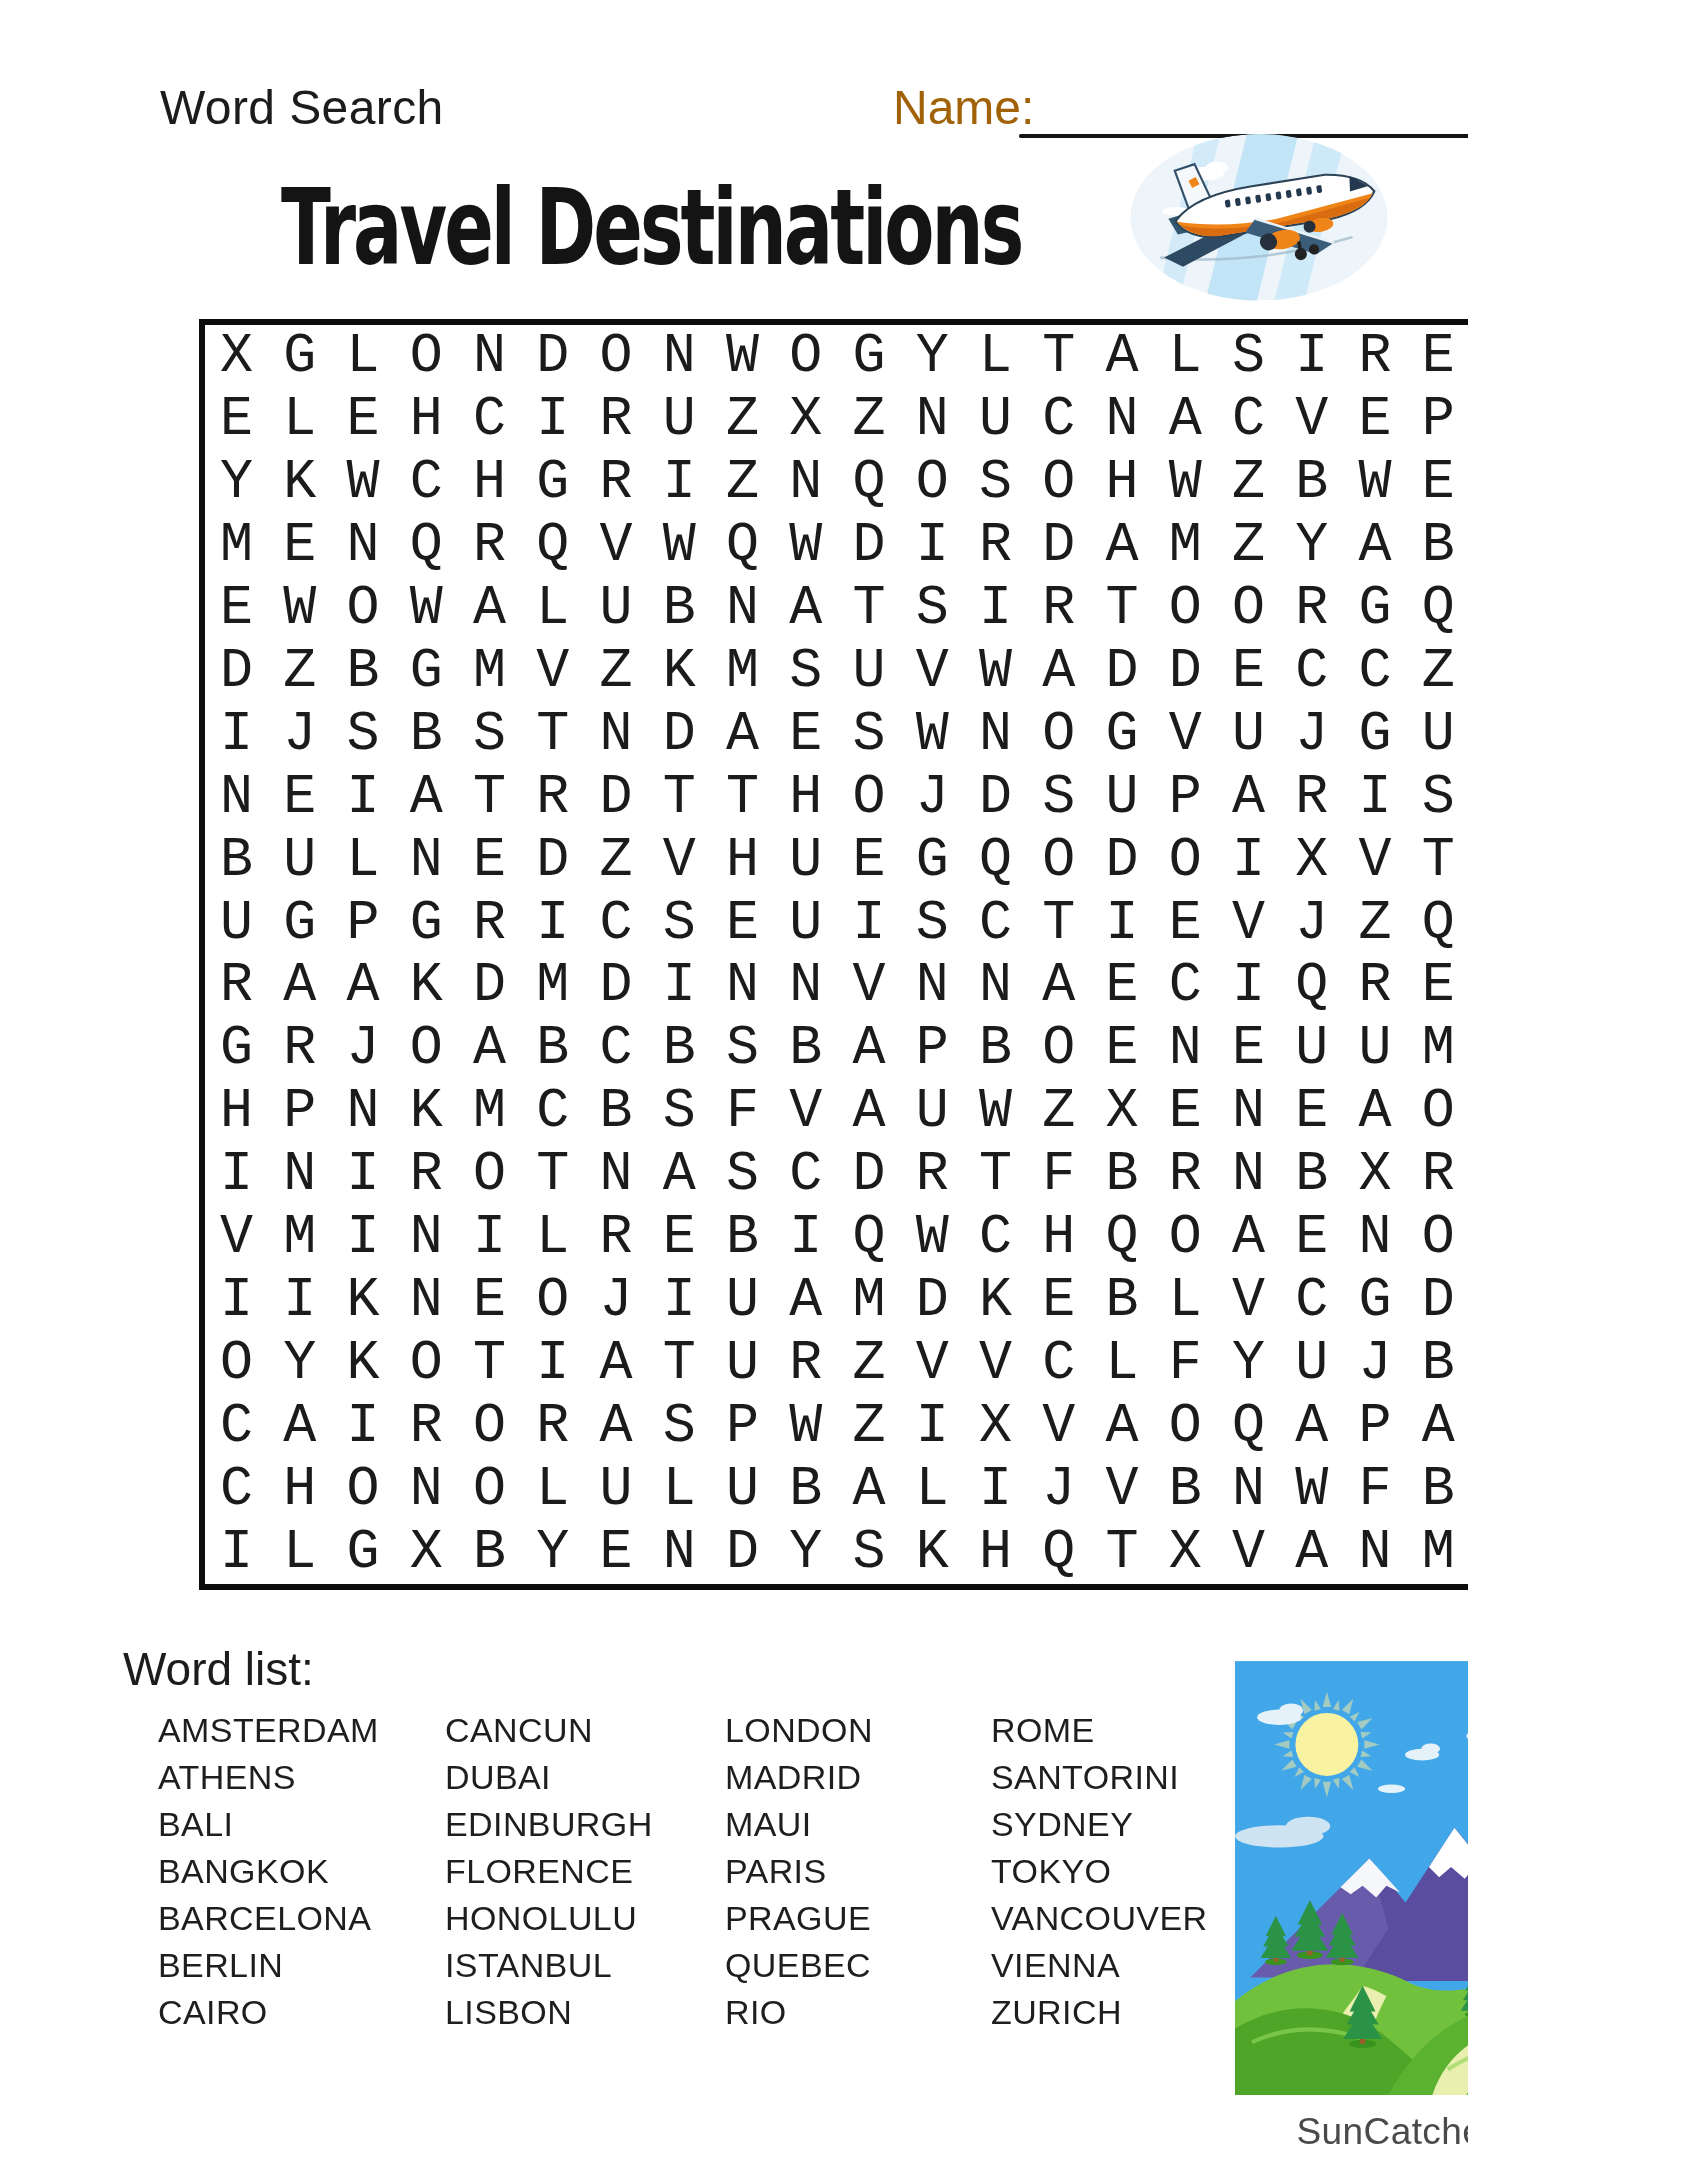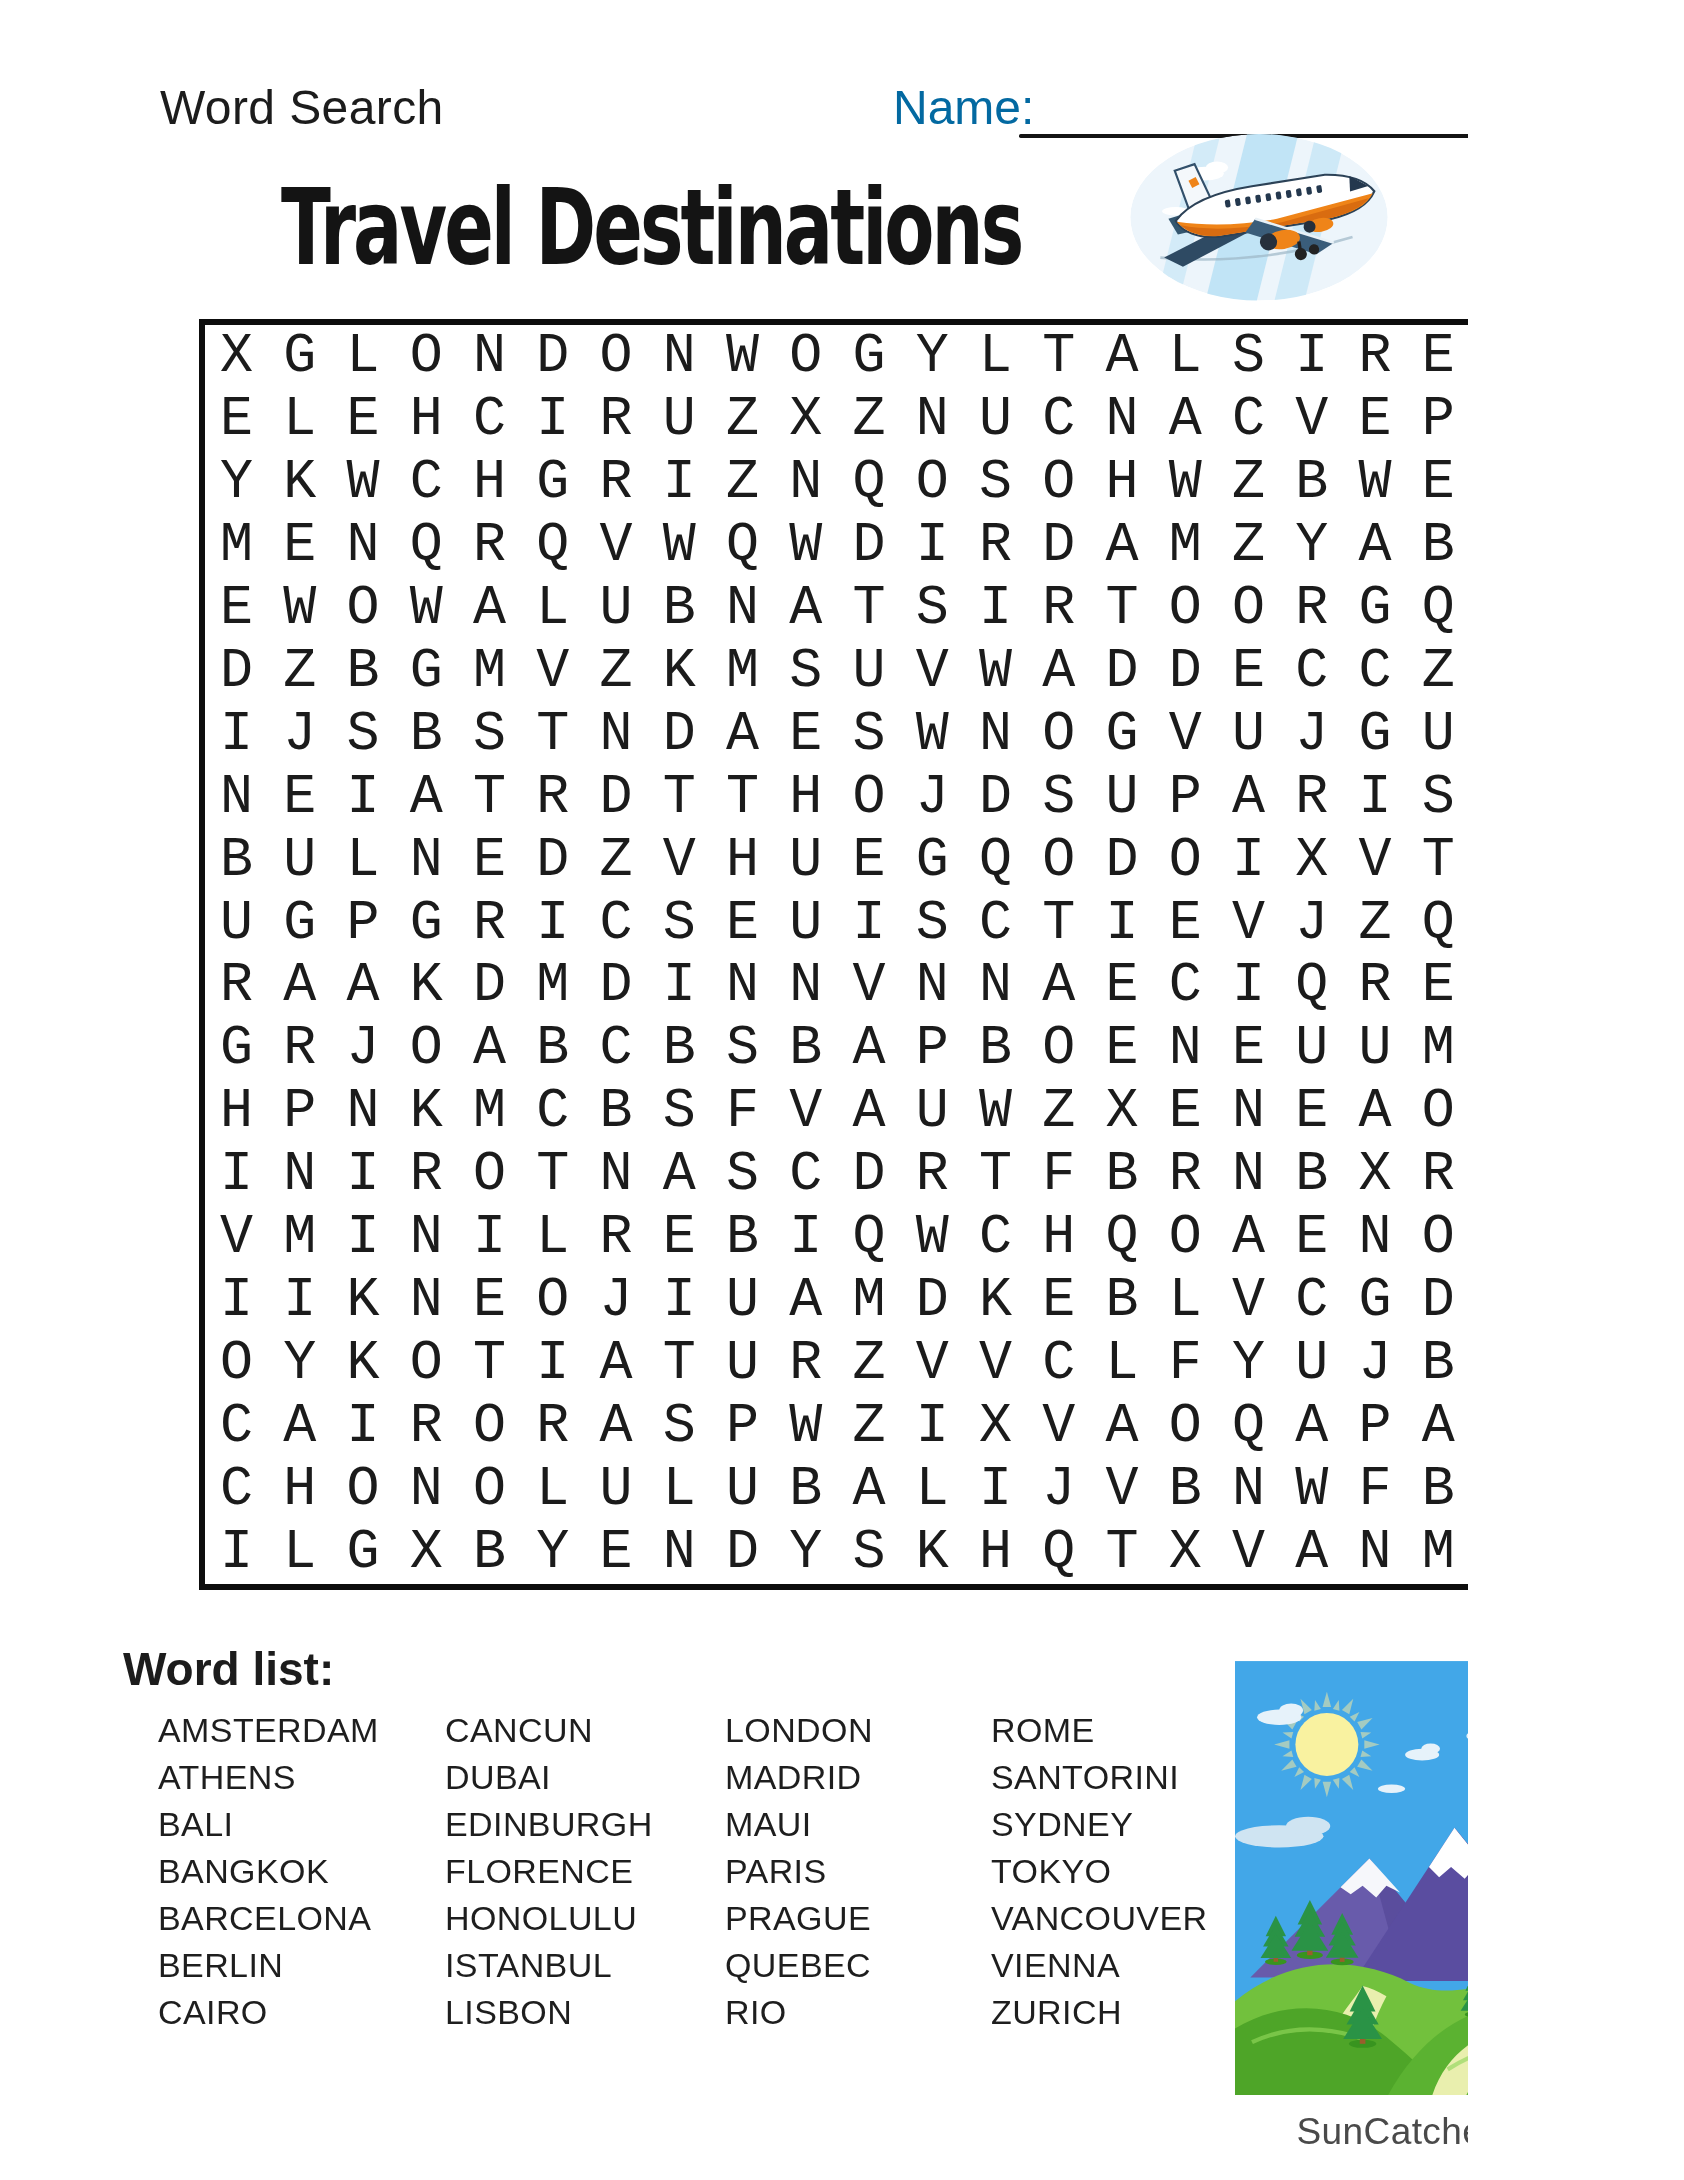--- a/index.html
+++ b/index.html
@@ -5,21 +5,21 @@
   html,body{margin:0;padding:0;background:#ffffff;}
   .page{
     position:relative;width:1468px;height:2181px;background:#ffffff;
     font-family:"Liberation Sans",sans-serif;color:#1a1a1a;overflow:hidden;
   }
   .hdr-title{
     position:absolute;left:160px;top:80px;font-size:48px;line-height:1.15;
     color:#1c1c1c;letter-spacing:0.4px;
   }
   .name-label{
-    position:absolute;left:893px;top:80px;font-size:48px;line-height:1.15;color:#0369a1;
+    position:absolute;left:893px;top:80px;font-size:48px;line-height:1.15;color:#a16207;
   }
   .name-underline{
     position:absolute;left:1019px;top:134px;width:451px;height:4.3px;background:#141414;border-radius:1.7px;
   }
   .puzzle-title{
     position:absolute;left:281px;top:175px;white-space:nowrap;
     font-family:"DejaVu Sans","Liberation Sans",sans-serif;
     font-weight:bold;font-size:85px;letter-spacing:-3.4px;line-height:1;
     color:#141414;transform:scale(0.86,1.24);transform-origin:0 0;
   }
@@ -28,21 +28,21 @@
     position:absolute;left:199px;top:319px;width:1277px;height:1271px;
     border:6px solid #0d0d0d;box-sizing:border-box;
     display:grid;grid-template-columns:repeat(20,1fr);grid-template-rows:repeat(20,1fr);
   }
   .cell{
     display:flex;align-items:center;justify-content:center;
     font-family:"Liberation Mono","DejaVu Sans Mono",monospace;
     font-size:55px;color:#1b1b1b;line-height:1;
   }
   .wl-label{
-    position:absolute;left:123px;top:1642px;font-size:46px;color:#1c1c1c;font-weight:bold;
+    position:absolute;left:123px;top:1642px;font-size:46px;color:#1c1c1c;
   }
   .word-col{
     position:absolute;top:1707px;font-size:34px;line-height:47px;
     letter-spacing:0.4px;color:#1e1e1e;white-space:nowrap;
   }
   .word-col.c1{left:158px;}
   .word-col.c2{left:445px;}
   .word-col.c3{left:725px;}
   .word-col.c4{left:991px;}
   .scene-illo{position:absolute;left:1235px;top:1661px;width:319px;height:434px;}

